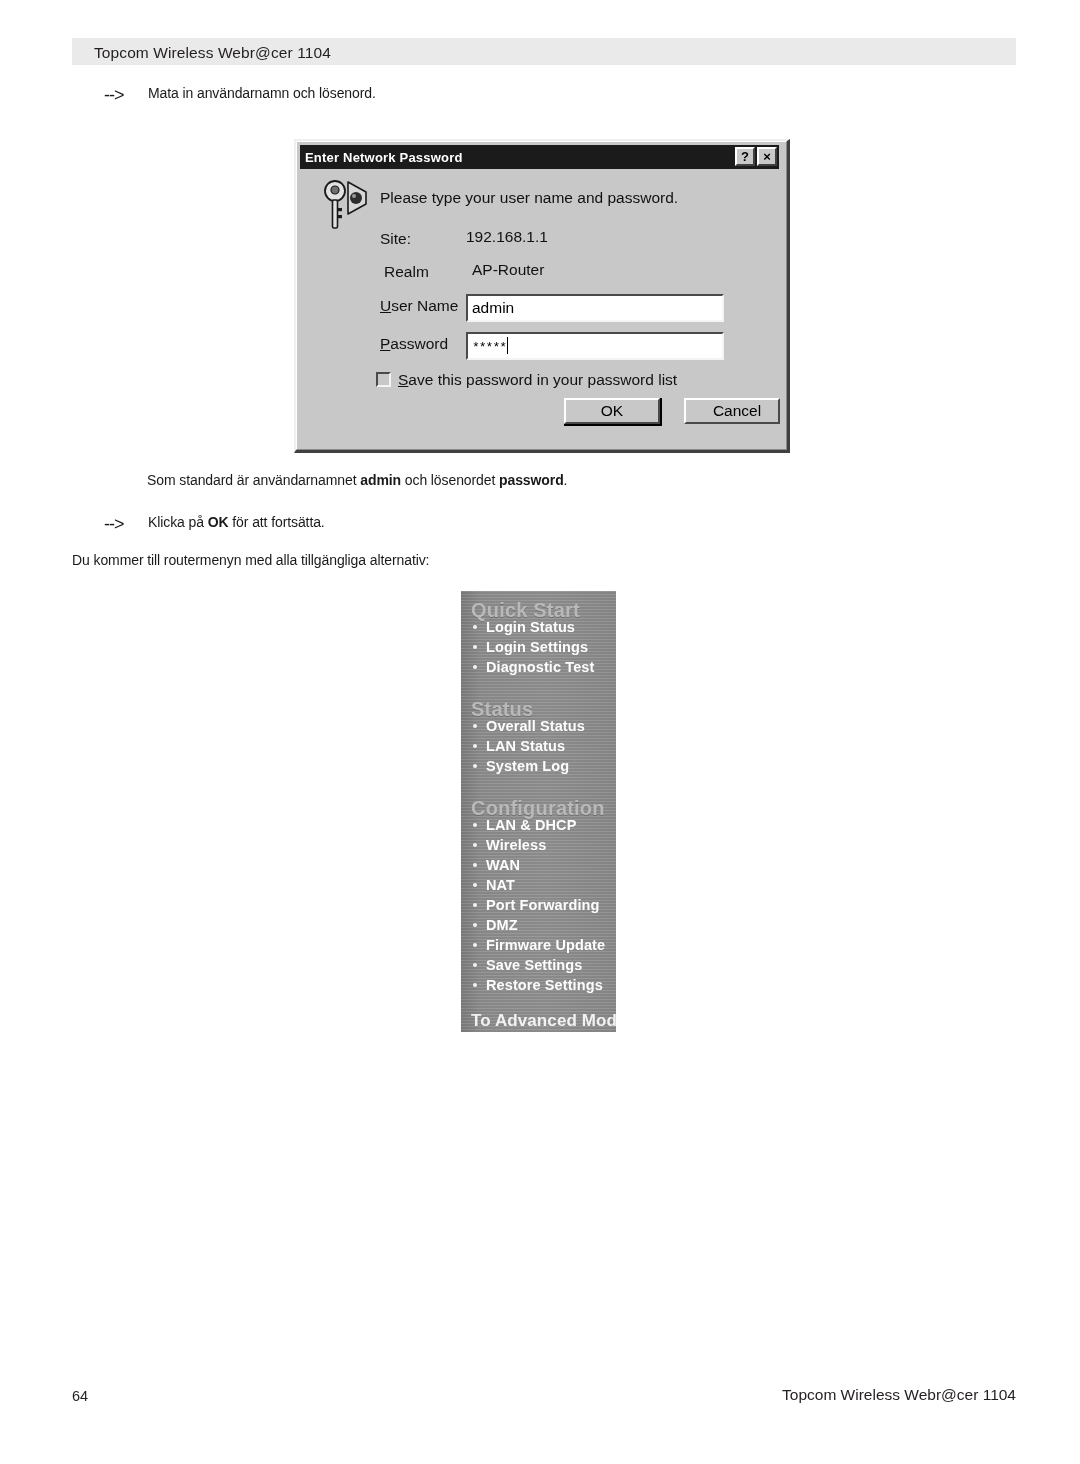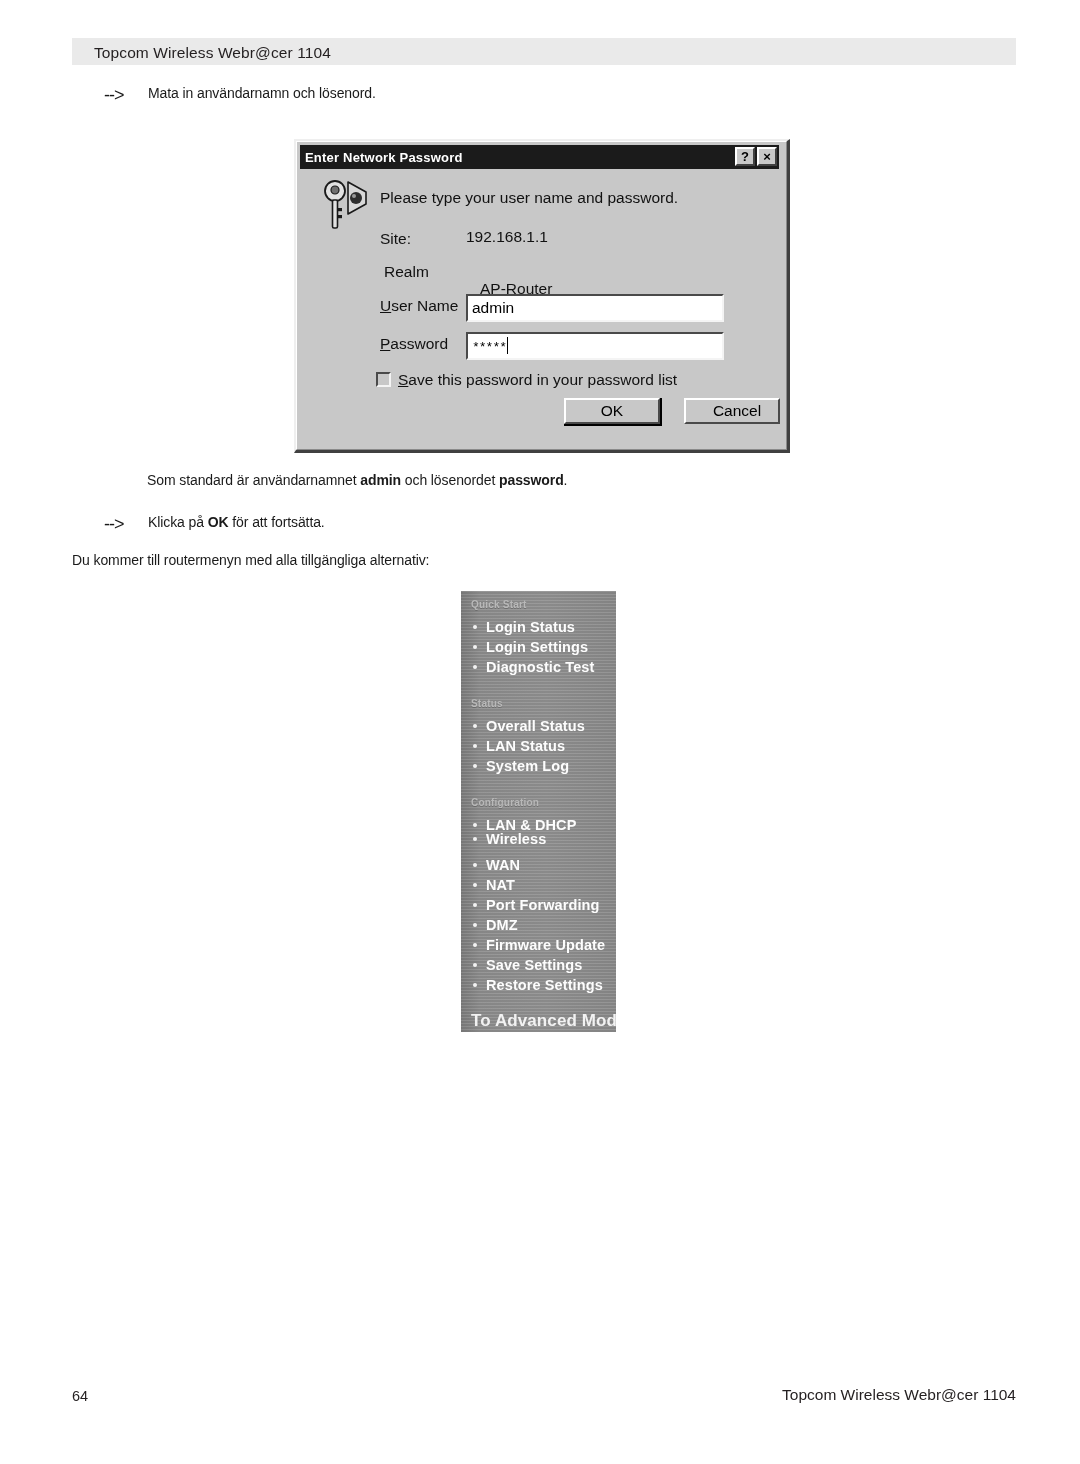--- a/index.html
+++ b/index.html
@@ -133,21 +133,21 @@
   .dlg-text {
     position: absolute;
     font-size: 15.5px;
     color: #111;
     white-space: nowrap;
   }
   #dlg-please { left: 84px; top: 48px; text-align: right; }
   #dlg-site-label  { left: 84px; top: 89px; }
   #dlg-site-value  { left: 170px; top: 87px; }
   #dlg-realm-label { left: 88px; top: 122px; }
-  #dlg-realm-value { left: 184px; top: 120px; margin-top: 19px; }
+  #dlg-realm-value { left: 176px; top: 120px; }
   #dlg-user-label  { left: 84px; top: 156px; }
   #dlg-pass-label  { left: 84px; top: 194px; }
   #dlg-save-label  { left: 102px; top: 230px; }
 
   .ul-char { text-decoration: underline; }
 
   .field {
     position: absolute;
     height: 28px;
     width: 258px;
@@ -235,21 +235,21 @@
         rgba(255,255,255,0.085) 1px,
         rgba(0,0,0,0.05) 1px,
         rgba(0,0,0,0.05) 3px
       ),
       linear-gradient(to right, #7c7c7c 0%, #8d8d8d 12%, #919191 55%, #8a8a8a 100%);
     overflow: hidden;
   }
   .menu-group-title {
     position: absolute;
     left: 10px;
-    font-size: 10px;
+    font-size: 20px;
     font-weight: bold;
     color: #b9b9b9;
     letter-spacing: 0.2px;
     text-shadow: 0 1px 0 rgba(0,0,0,0.18);
     white-space: nowrap;
   }
   .menu-item {
     position: absolute;
     left: 12px;
     font-size: 14.5px;
@@ -383,21 +383,21 @@
   <div class="menu-item" style="top:167px;">
       <span class="menu-bullet"></span>
       <span>System Log</span>
     </div>
 
   <div class="menu-group-title" style="top:206px;">Configuration</div>
   <div class="menu-item" style="top:226px;">
       <span class="menu-bullet"></span>
       <span>LAN &amp; DHCP</span>
     </div>
-  <div class="menu-item" style="top:240px;">
+  <div class="menu-item" style="top:246px;">
       <span class="menu-bullet"></span>
       <span>Wireless</span>
     </div>
   <div class="menu-item" style="top:266px;">
       <span class="menu-bullet"></span>
       <span>WAN</span>
     </div>
   <div class="menu-item" style="top:286px;">
       <span class="menu-bullet"></span>
       <span>NAT</span>

